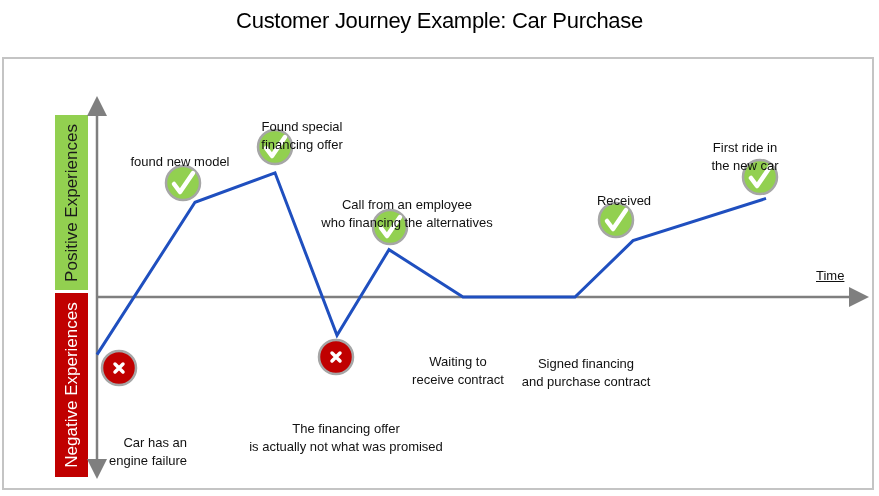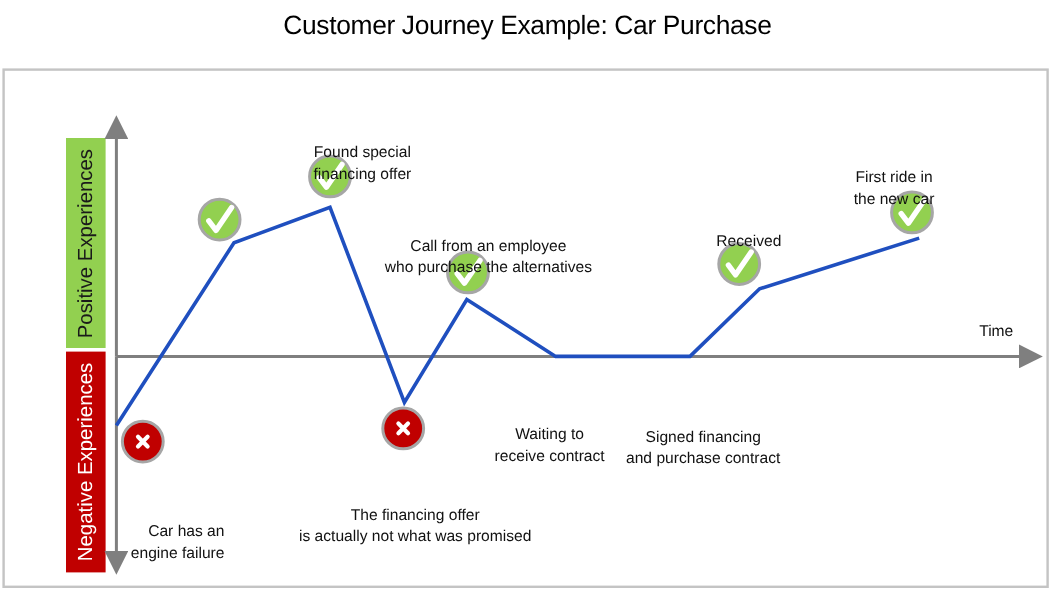--- a/index.html
+++ b/index.html
@@ -14,21 +14,21 @@
   .band-neg { top:293px; height:184px; background:#c00000; }
   .band-label { position:absolute; left:50%; top:50%; white-space:nowrap;
                 transform:translate(-50%,-50%) rotate(-90deg);
                 font-size:17px; }
   .band-pos .band-label { color:#1a1a1a; }
   .band-neg .band-label { color:#ffffff; }
   svg.diagram { position:absolute; left:0; top:0; }
   .lbl { position:absolute; text-align:center; font-size:13px; line-height:18px;
          color:#111; white-space:nowrap; transform:translateX(-50%);margin-top:36px; }
   .lbl-left { text-align:right; transform:none; }
-  .time-label { position:absolute; left:816px; top:268px; font-size:13px; color:#111; }
+  .time-label { position:absolute; left:816px; top:268px; font-size:13px; color:#111;text-decoration:underline; }
 </style>
 </head>
 <body>
 
 <div class="title">Customer Journey Example: Car Purchase</div>
 
 <div class="frame"></div>
 
 <div class="band band-pos">
   <span class="band-label">Positive Experiences</span>
@@ -80,32 +80,33 @@
 </svg>
 
 <div class="time-label">Time</div>
 
 <div id="labels-layer">
     <div class="lbl lbl-left" style="left: 109px; top: 398px;">
       <div>Car has an</div>
       <div>engine failure</div>
     </div>
     <div class="lbl" style="left: 180px; top: 117px;">
+      <div>found new model</div>
     </div>
     <div class="lbl" style="left: 302px; top: 82px;">
       <div>Found special</div>
       <div>financing offer</div>
     </div>
     <div class="lbl" style="left: 346px; top: 384px;">
       <div>The financing offer</div>
       <div>is actually not what was promised</div>
     </div>
     <div class="lbl" style="left: 407px; top: 160px;">
       <div>Call from an employee</div>
-      <div>who purchase the alternatives</div>
+      <div>who financing the alternatives</div>
     </div>
     <div class="lbl" style="left: 458px; top: 317px;">
       <div>Waiting to</div>
       <div>receive contract</div>
     </div>
     <div class="lbl" style="left: 586px; top: 319px;">
       <div>Signed financing</div>
       <div>and purchase contract</div>
     </div>
     <div class="lbl" style="left: 624px; top: 156px;">

